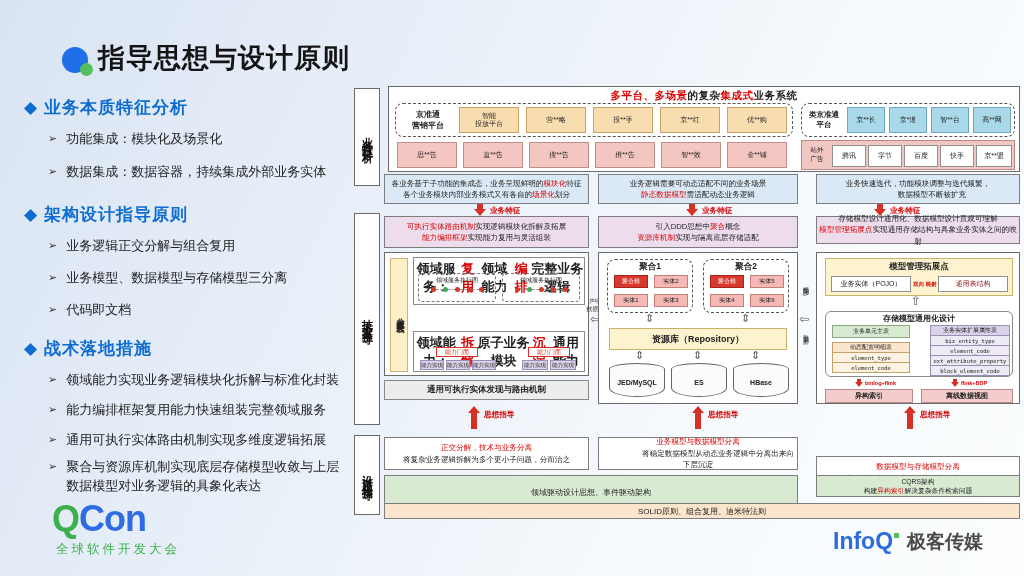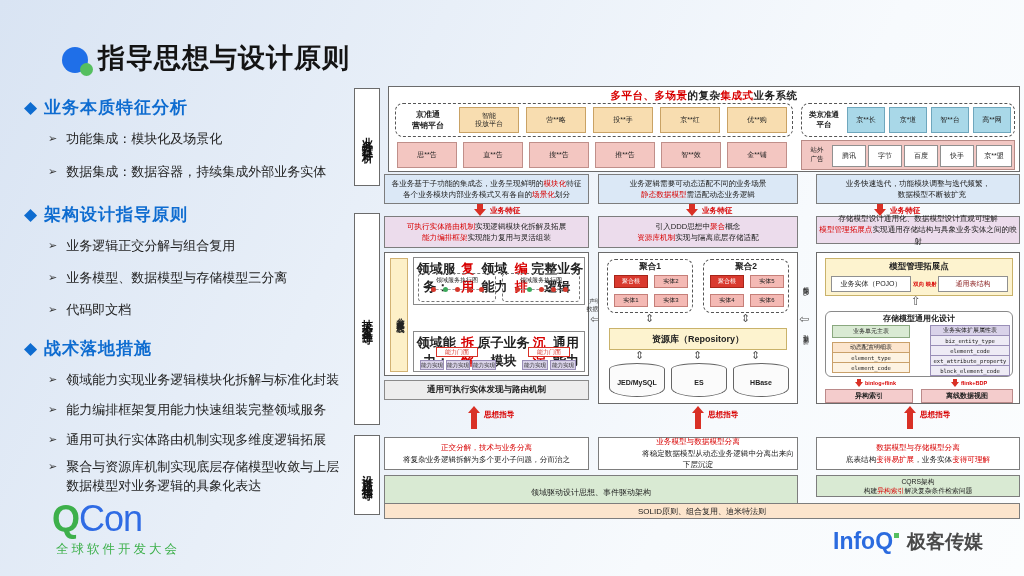--- a/index.html
+++ b/index.html
@@ -63,21 +63,21 @@
   .trow-p{background:#eeebf5;border:1px solid #9a8fb8;border-top:none;font-size:5.5px;font-family:"DejaVu Sans Mono",monospace}
   .sink{background:#f4cccc;border:1px solid #bb8a8a;font-size:7px;font-weight:bold}
   .flow{font-size:5.5px;color:#d80000;font-weight:bold;white-space:nowrap}
   .gapl{font-size:5.8px;color:#333;text-align:center;line-height:1.3}
   .gapv{writing-mode:vertical-rl;text-orientation:upright;font-size:6px;color:#333;letter-spacing:1px}
   .whitearr{font-size:12px;color:#555}
   .dz{background:#d9ead3;border:1px solid #7d7d7d;font-size:8px;flex-direction:column;line-height:1.4}
   .oz{background:#fce5cd;border:1px solid #7d7d7d;font-size:8px}
   .dwhite{background:#fff;border:1px solid #7d7d7d;font-size:7.6px;line-height:1.55;flex-direction:column}
   .qcon-q{font-size:36px;font-weight:bold;color:#3db04b;letter-spacing:-1px}
-  .qcon-rest{font-size:36px;font-weight:normal;color:#2f6be4;letter-spacing:-1px}
+  .qcon-rest{font-size:36px;font-weight:bold;color:#2f6be4;letter-spacing:-1px}
   .qcon-sub{font-size:12.5px;color:#3db04b;letter-spacing:3px}
   .infoq{font-size:23px;font-weight:bold;color:#2b6bdf}
   .infoq-sq{display:inline-block;width:5px;height:5px;background:#55bf5f;margin:0 8px 12px 1px}
   .media{font-size:19px;color:#4a4a4a;font-weight:bold}
 </style>
 </head>
 <body>
 
 <div class="abs logo-b" style="left:62px;top:47px"></div>
 <div class="abs logo-g" style="left:80px;top:63px"></div>
@@ -380,21 +380,21 @@
 <div class="abs alabel" style="left:920px;top:410px">思想指导</div>
 
 <div class="abs dwhite c" style="left:384px;top:437px;width:205px;height:33px">
   <div><span style="color: rgb(216, 0, 0);">正交分解，技术与业务分离</span></div>
   <div><span style="color: rgb(34, 34, 34);">将复杂业务逻辑拆解为多个更小子问题，分而治之</span></div>
 </div>
 <div class="abs dwhite c" style="left:598px;top:437px;width:200px;height:33px">
   <div><span style="color: rgb(216, 0, 0);">业务模型与数据模型分离</span></div>
   <div><span style="color: rgb(34, 34, 34); margin-left: 40px;">将稳定数据模型从动态业务逻辑中分离出来向下层沉淀</span></div>
 </div>
-<div class="abs dwhite c" style="left:816px;top:437px;width:204px;height:33px">
+<div class="abs dwhite c" style="left:816px;top:456px;width:204px;height:33px">
   <div><span style="color: rgb(216, 0, 0);">数据模型与存储模型分离</span></div>
   <div><span style="color: rgb(34, 34, 34);">底表结构</span><span style="color: rgb(216, 0, 0);">变得易扩展</span><span style="color: rgb(34, 34, 34);">，业务实体</span><span style="color: rgb(216, 0, 0);">变得可理解</span></div>
 </div>
 <div class="abs dz c" style="left:384px;top:475px;width:414px;height:36px">领域驱动设计思想、事件驱动架构</div>
 <div class="abs dz c" style="left:816px;top:475px;width:204px;height:22px;font-size:6.8px;line-height:1.35">
   <div>CQRS架构</div>
   <div><span style="color: rgb(34, 34, 34);">构建</span><span style="color: rgb(216, 0, 0);">异构索引</span><span style="color: rgb(34, 34, 34);">解决复杂条件检索问题</span></div>
 </div>
 <div class="abs oz c" style="left:384px;top:503px;width:636px;height:16px">SOLID原则、组合复用、迪米特法则</div>
 

